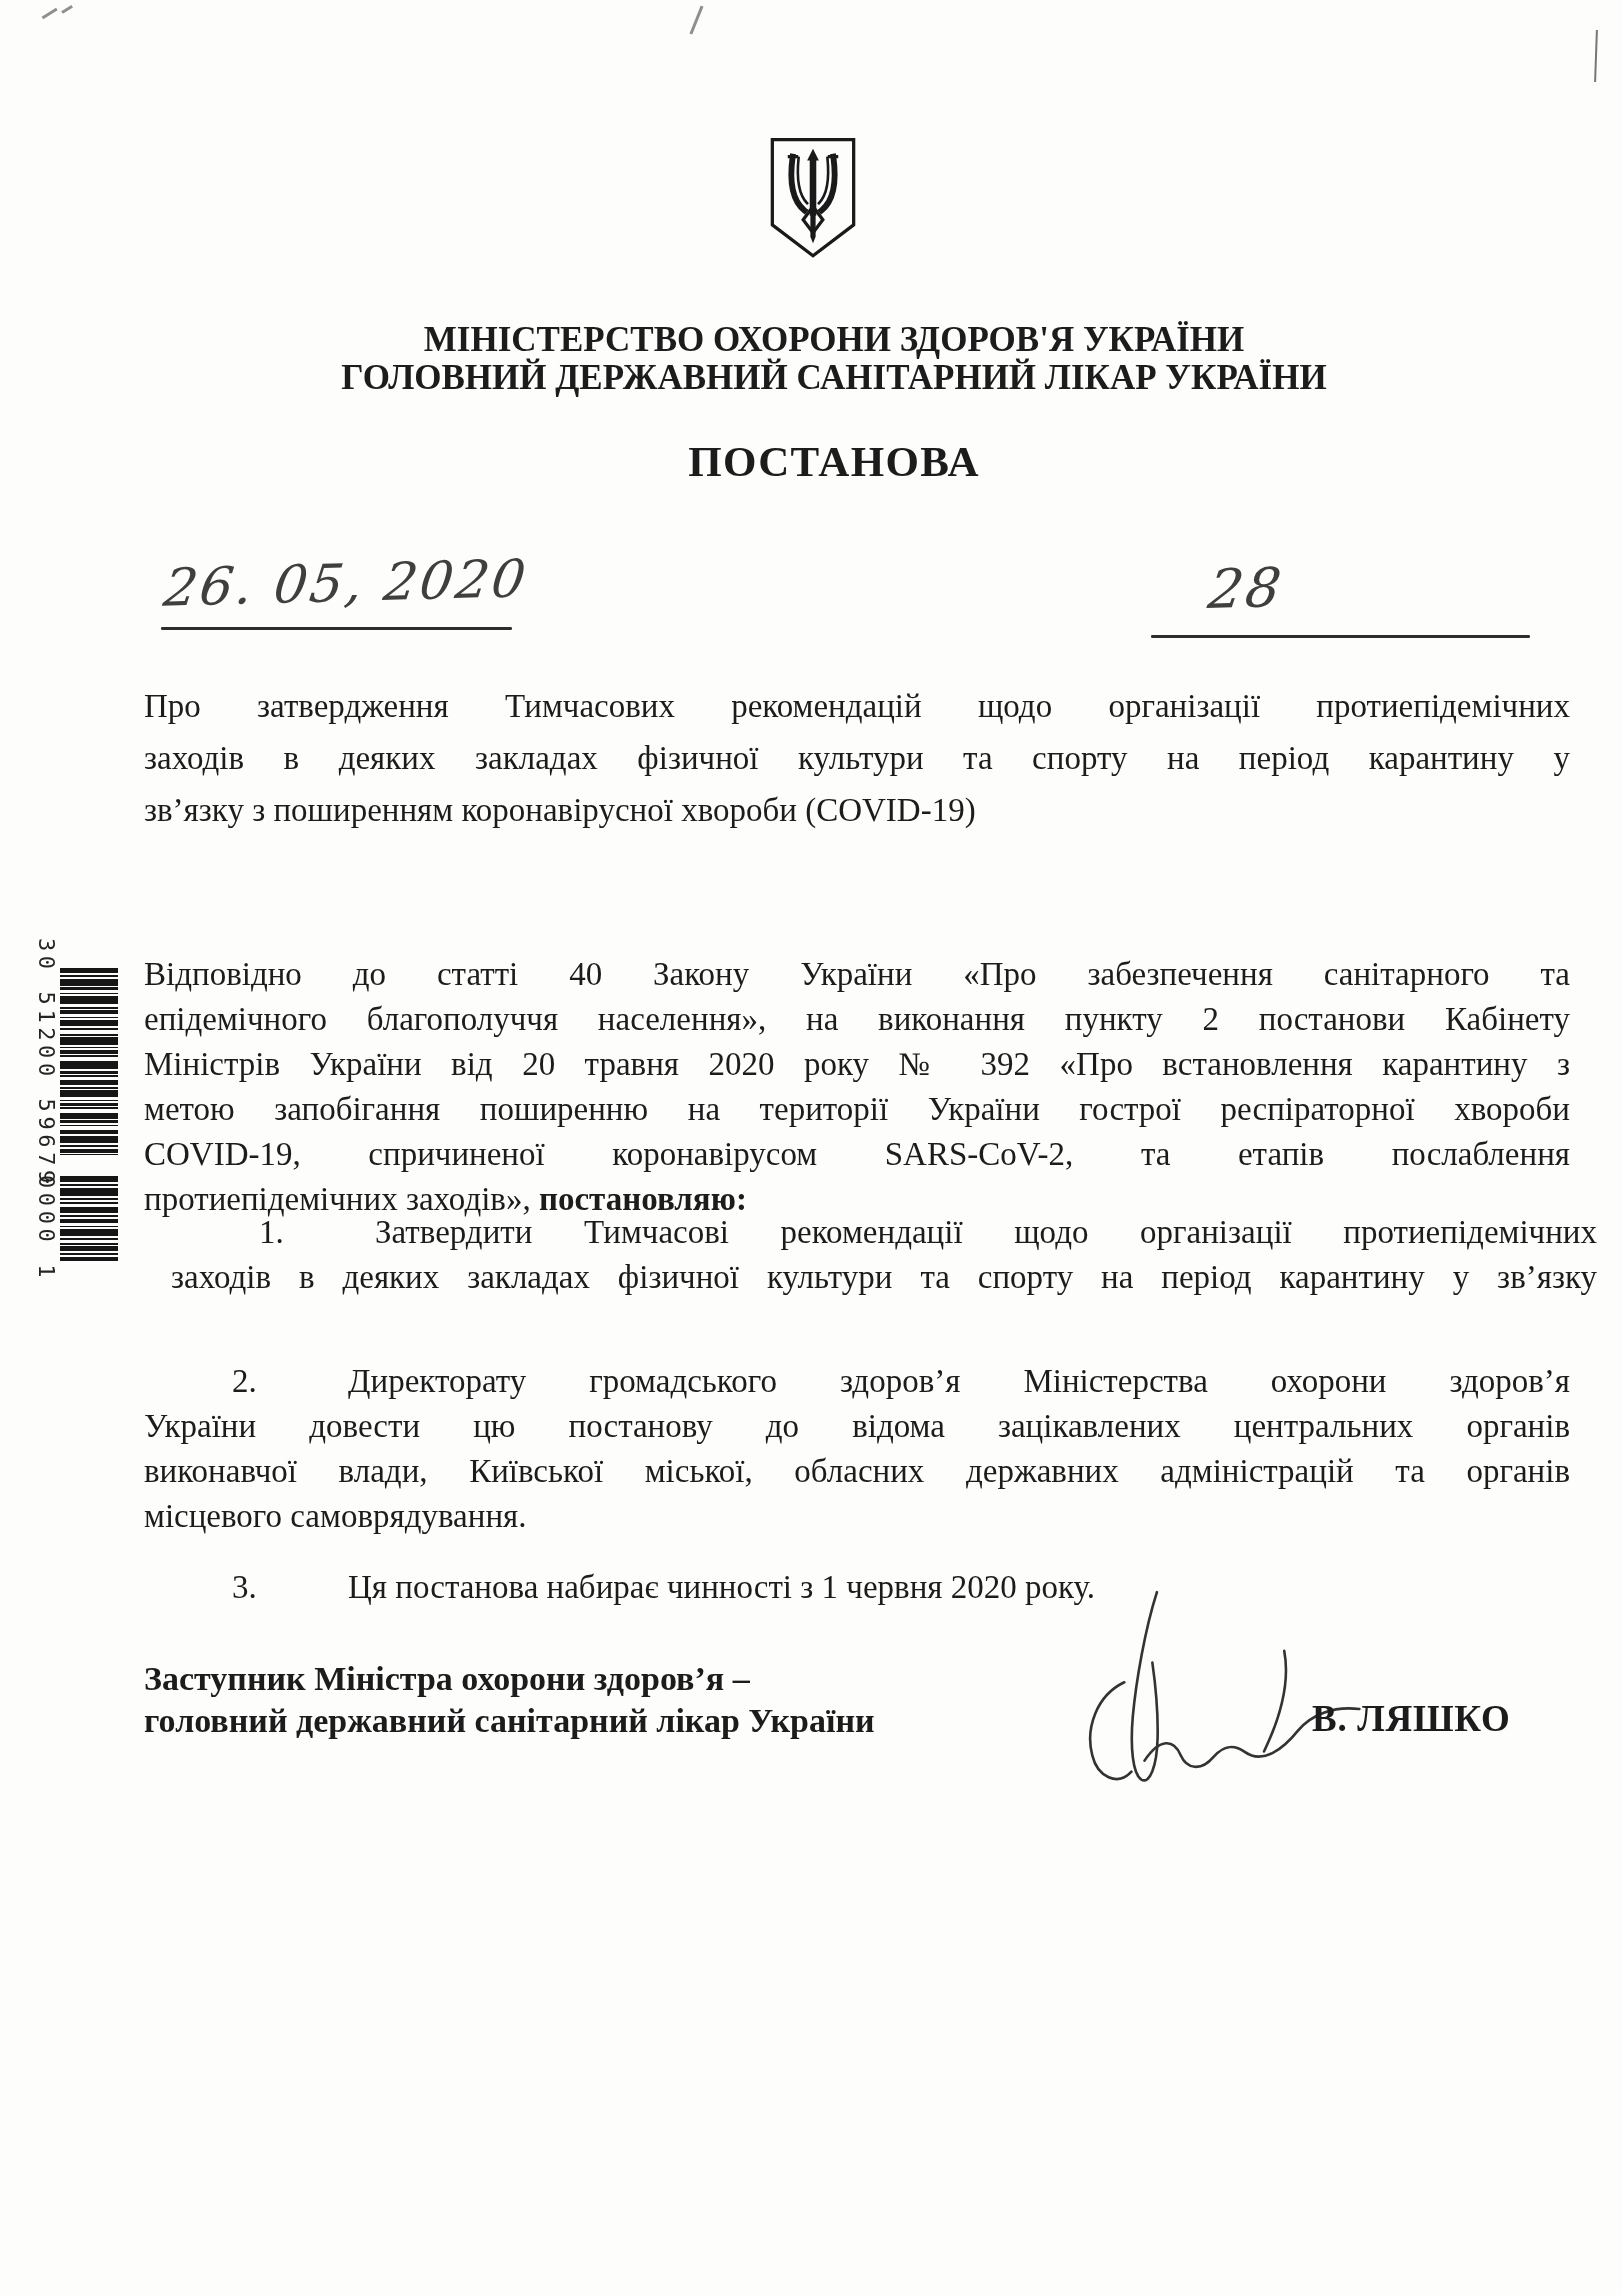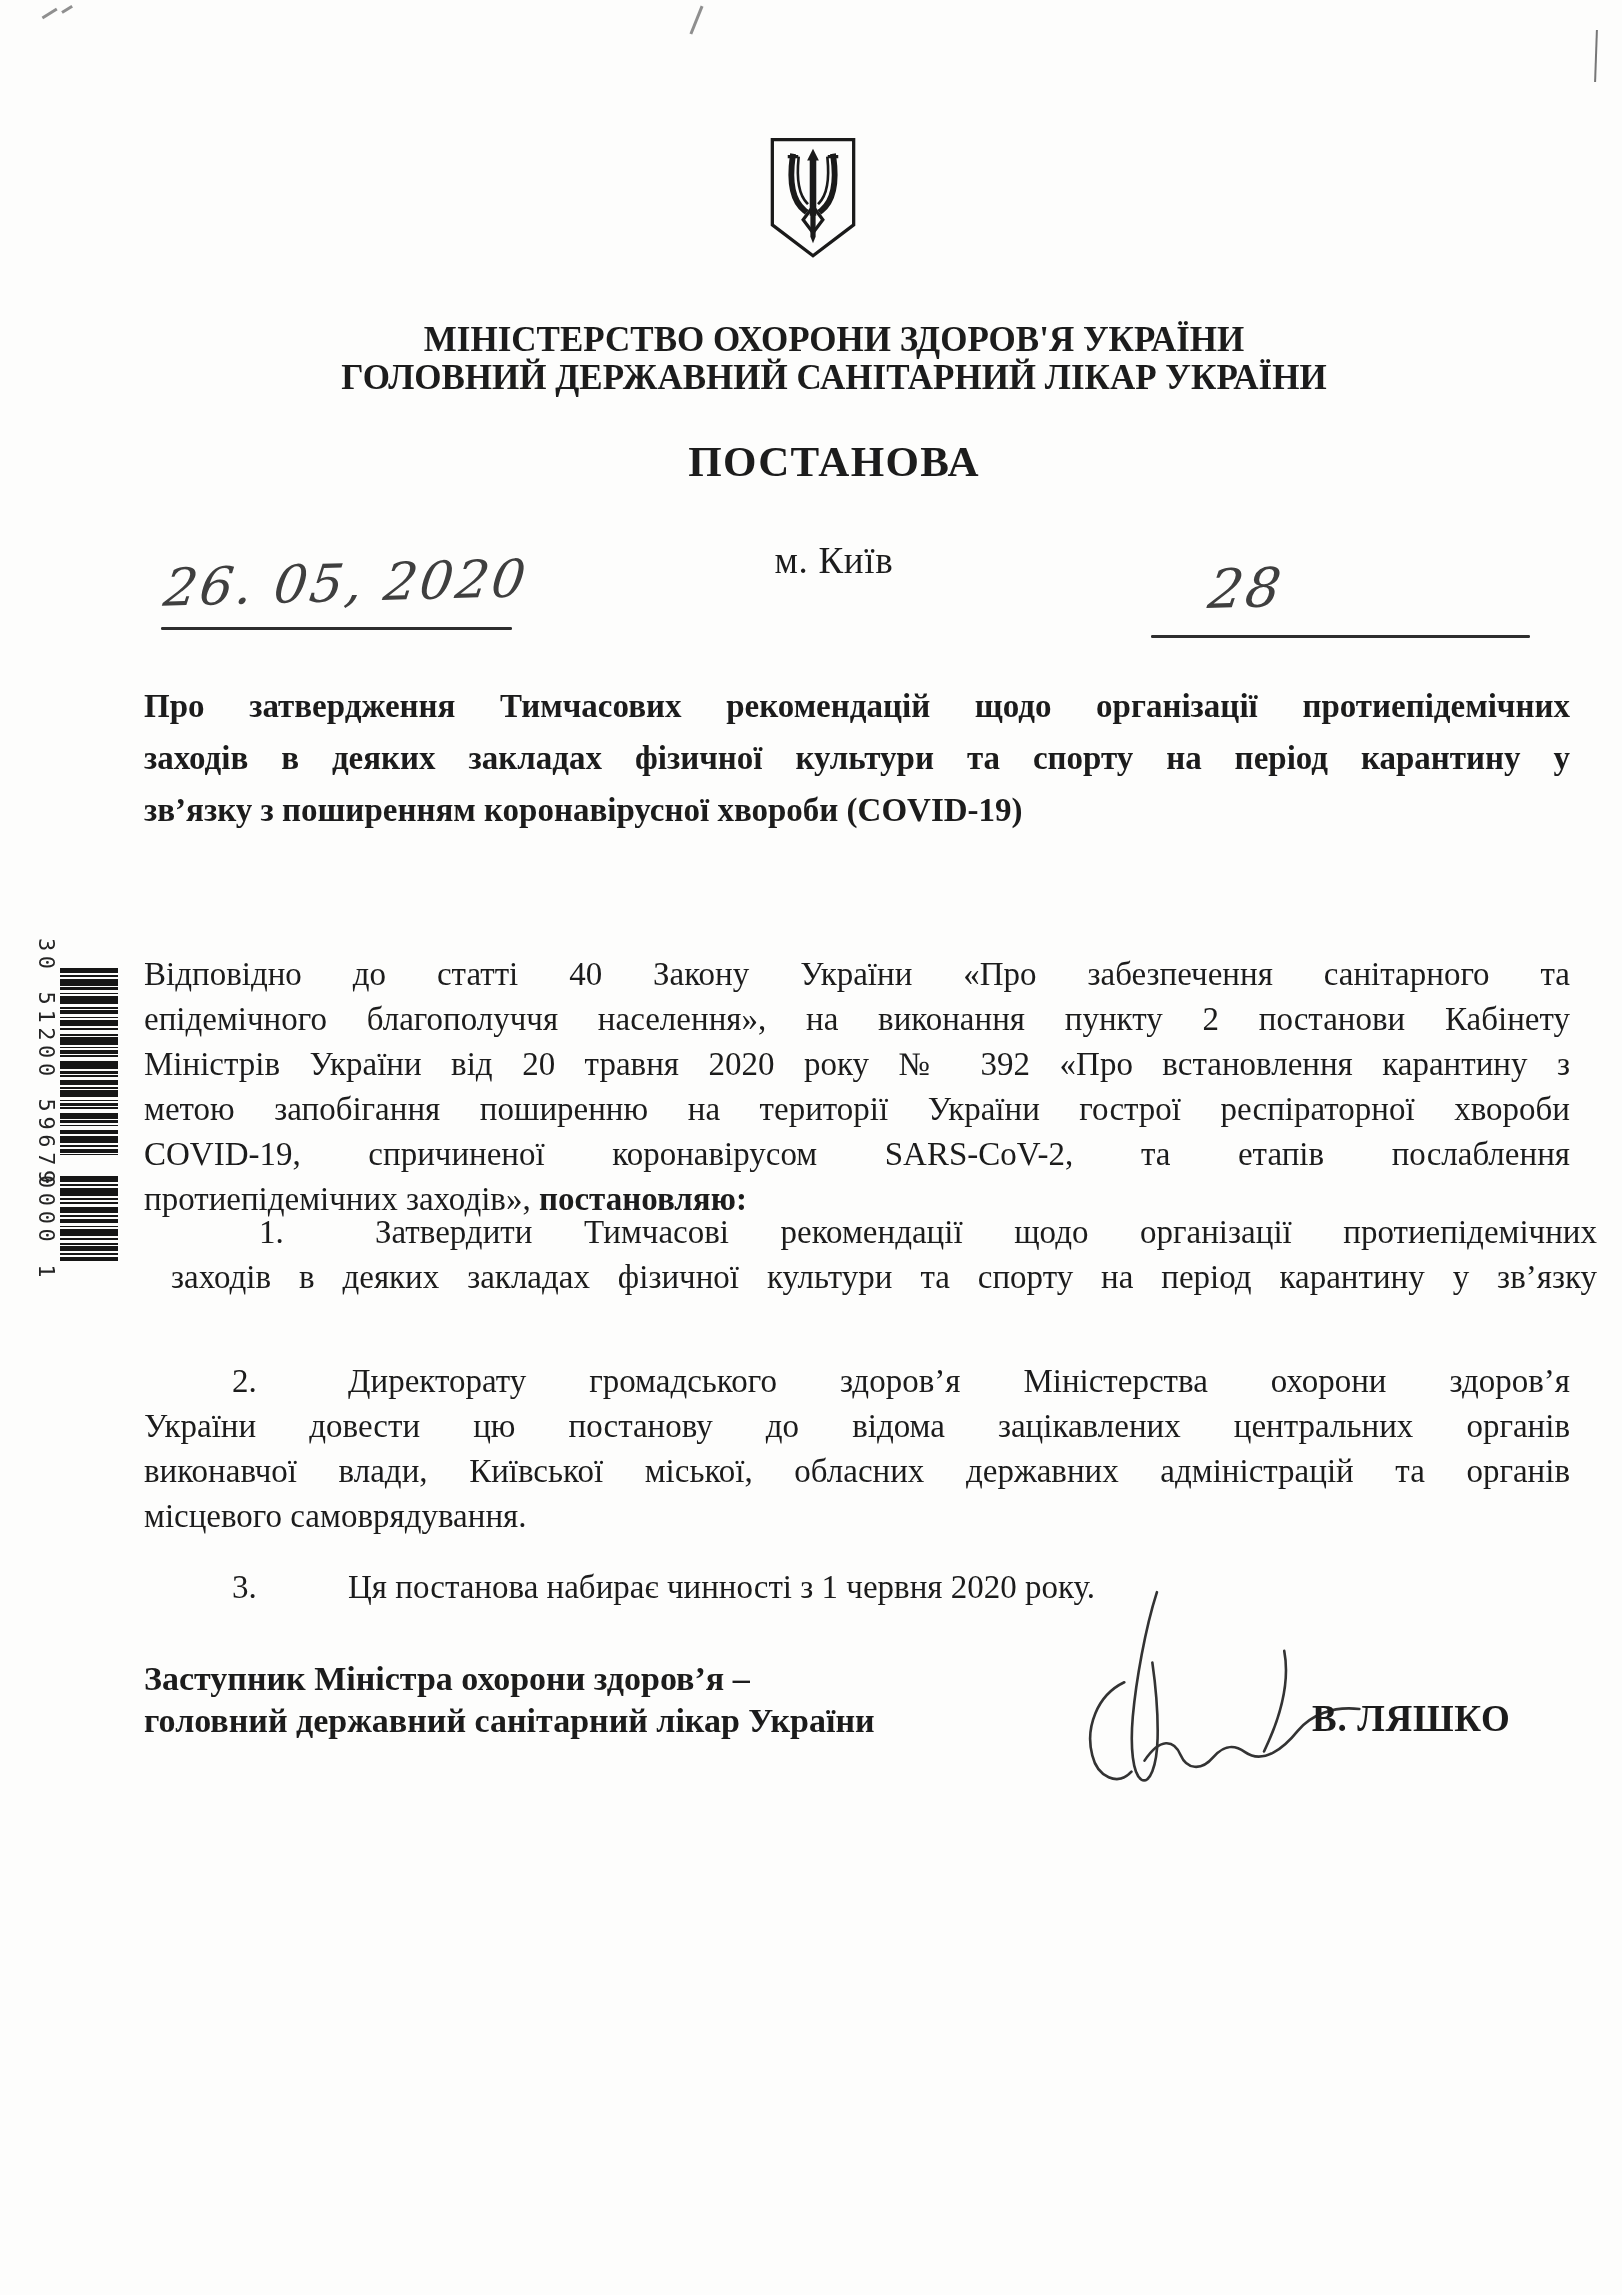--- a/index.html
+++ b/index.html
@@ -30,21 +30,21 @@
   }
   .date-hw { left:165px;  top:553px; font-size:52px; }
   .num-hw  { left:1209px; top:557px; font-size:54px; }
   .hw-line { height:3.3px; background:#2e2e2e; border-radius:1.3px; }
   .date-line { left:161px;  top:627px; width:351px; }
   .num-line  { left:1151px; top:635px; width:379px; }
 
   
   .col { left:144px; width:1426px; }
   .t-block { top:680px; }
-  .t-line { font-size:33px; font-weight:bold; line-height:52px; }
+  .t-line { font-size:33px; font-weight:normal; line-height:52px; }
   .p1 { top:916px;margin-top:36px; }
   .it1 { top:1210px;margin-left:27px; }
   .it2 { top:1359px; }
   .it3 { top:1565px; }
   .line { font-size:33px; line-height:45px; }
   .just { text-align:justify; text-align-last:justify; }
   .last { text-align:right; text-align-last:left; }
   .item-num { display:inline-block; margin-left:88px; width:116px; }
 
   
@@ -92,21 +92,20 @@
       <path d="M89 32 C92 62 89 88 76 101" stroke-width="4"></path>
       <path d="M31 30 h11 M92 30 h11" stroke-width="5"></path>
       <path d="M67 106 L82 126 L67 146 L52 126 Z" stroke-width="5"></path>
     </g>
     <path d="M63 118 h8 v34 l-4 10 l-4 -10 z" fill="#1a1a1a"></path>
   </svg>
 
   <div class="abs head-line h1">МІНІСТЕРСТВО ОХОРОНИ ЗДОРОВ'Я УКРАЇНИ</div>
   <div class="abs head-line h2">ГОЛОВНИЙ ДЕРЖАВНИЙ САНІТАРНИЙ ЛІКАР УКРАЇНИ</div>
   <div class="abs head-line h3">ПОСТАНОВА</div>
-  <div class="abs head-line h4">м. Київ</div>
 
   <div class="abs hw date-hw">26. 05, 2020</div>
   <div class="abs hw-line date-line"></div>
   <div class="abs hw num-hw">28</div>
   <div class="abs hw-line num-line"></div>
 
   <div class="abs col t-block">
     <div class="t-line just">Про затвердження Тимчасових рекомендацій щодо організації протиепідемічних</div>
     <div class="t-line just">заходів в деяких закладах фізичної культури та спорту на період карантину у</div>
     <div class="t-line last">зв’язку з поширенням коронавірусної хвороби (COVID-19)</div>

